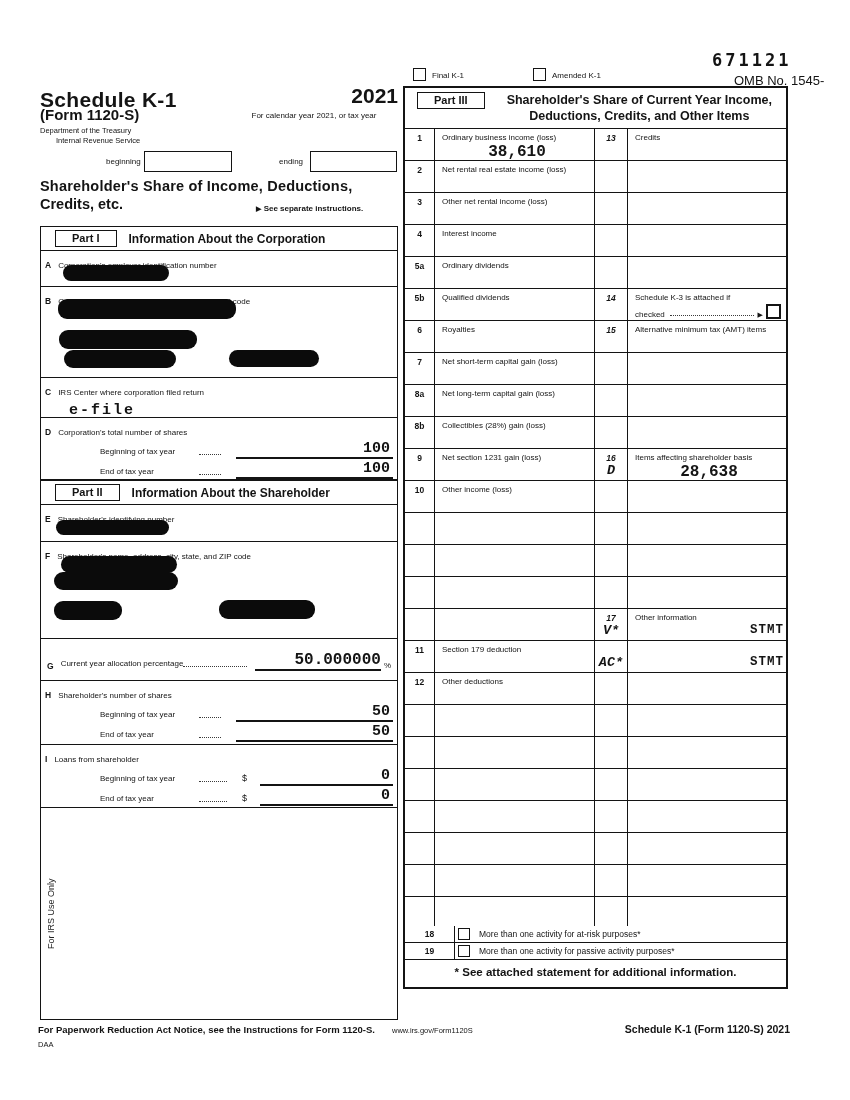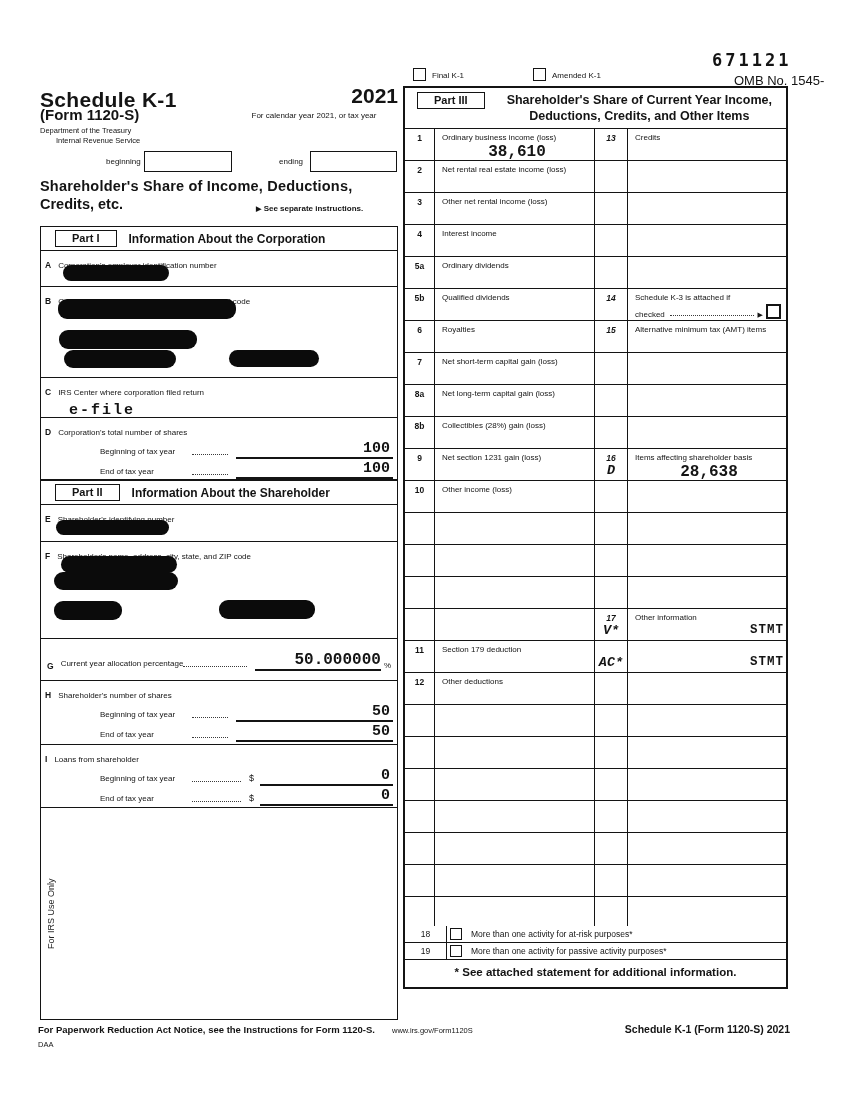--- a/index.html
+++ b/index.html
@@ -41,21 +41,21 @@
   .part-chip { border:1.6px solid #141414; padding:1px 16px 2px; font-size:11px; font-weight:bold;
                margin:0 12px 0 8px; white-space:nowrap; }
   .ptitle { font-size:12px; font-weight:bold; }
   .lrow { position:relative; border-bottom:1.1px solid #141414; padding:3px 4px 0 4px; }
   .lrow:last-child { border-bottom:none; }
   .letter { font-weight:bold; font-size:8.5px; margin-right:7px; }
   .lbl { font-size:8px; }
   .redact { position:absolute; background:#0b0b0b; border-radius:9px; }
   .bigval { font-family:"Liberation Mono","DejaVu Sans Mono",monospace; font-weight:bold; font-size:15px; }
   .efile { margin:3px 0 0 24px; letter-spacing:2px; }
-  .leader { display:flex; align-items:flex-end; margin-left:55px; height:20px; }
+  .leader { display:flex; align-items:flex-end; margin-left:55px; height:20px;gap:7px; }
   .llabel { font-size:8px; padding-bottom:3px; width:92px; }
   .dots { flex:1; border-bottom:1.6px dotted #3a3a3a; margin:0 8px 4px 0; height:1px; }
   .vline { border-bottom:2px solid #141414; text-align:right; font-family:"Liberation Mono","DejaVu Sans Mono",monospace;
            font-weight:bold; font-size:15px; line-height:1.1; padding-right:3px; }
   .vline.w157 { width:157px; }
   .vline.w133 { width:133px; }
   .dollar { font-size:9px; margin:0 6px 3px 0; }
   .grow-line { display:flex; align-items:flex-end; margin-top:9px; padding:0 2px; }
   .g-lab { font-size:8px; padding-bottom:3px; }
   .g-val { border-bottom:2px solid #141414; width:126px; text-align:right;
@@ -80,22 +80,22 @@
   .cell-val { text-align:center; font-family:"Liberation Mono","DejaVu Sans Mono",monospace;
               font-weight:bold; font-size:16px; margin-top:1px; }
   .code { margin-top:auto; font-family:"Liberation Mono","DejaVu Sans Mono",monospace;
           font-weight:bold; font-size:13.5px; line-height:1; padding-bottom:2px; }
   .stmt { position:absolute; right:2px; bottom:3px; font-family:"Liberation Mono","DejaVu Sans Mono",monospace;
           font-weight:bold; font-size:12.5px; letter-spacing:1px; }
   .k3-line2 { display:flex; align-items:flex-end; margin-top:2px; }
   .k3-dots { flex:1; border-bottom:1.4px dotted #3a3a3a; margin:0 4px 3px 5px; }
   .k3-box { width:15px; height:15px; border:2px solid #141414; margin:0 2px 0 3px; background:#fff; }
   .chk-row { display:flex; align-items:center; height:17px; border-bottom:1px solid #141414; }
-  .chk-num { width:42px; border-right:1px solid #141414; text-align:center; font-size:8.5px;
-             font-weight:normal; align-self:stretch; padding-top:3px; }
+  .chk-num { width:50px; border-right:1px solid #141414; text-align:center; font-size:8.5px;
+             font-weight:bold; align-self:stretch; padding-top:3px; }
   .chk-box { width:12px; height:12px; border:1.5px solid #141414; margin-left:3px; background:#fff; }
   .chk-lab { font-size:8.5px; margin-left:9px; }
   .star-row { height:27px; text-align:center; font-size:11.5px; font-weight:bold; padding-top:6px; }
 
   
   .f-notice { left:38px; top:1024px; font-size:9.5px; font-weight:bold; }
   .f-url { left:392px; top:1026px; font-size:7.5px; }
   .f-form { left:598px; top:1023px; width:192px; text-align:right; font-size:10.5px; font-weight:bold; }
   .f-daa { left:38px; top:1040px; font-size:7.5px; }
 </style>

